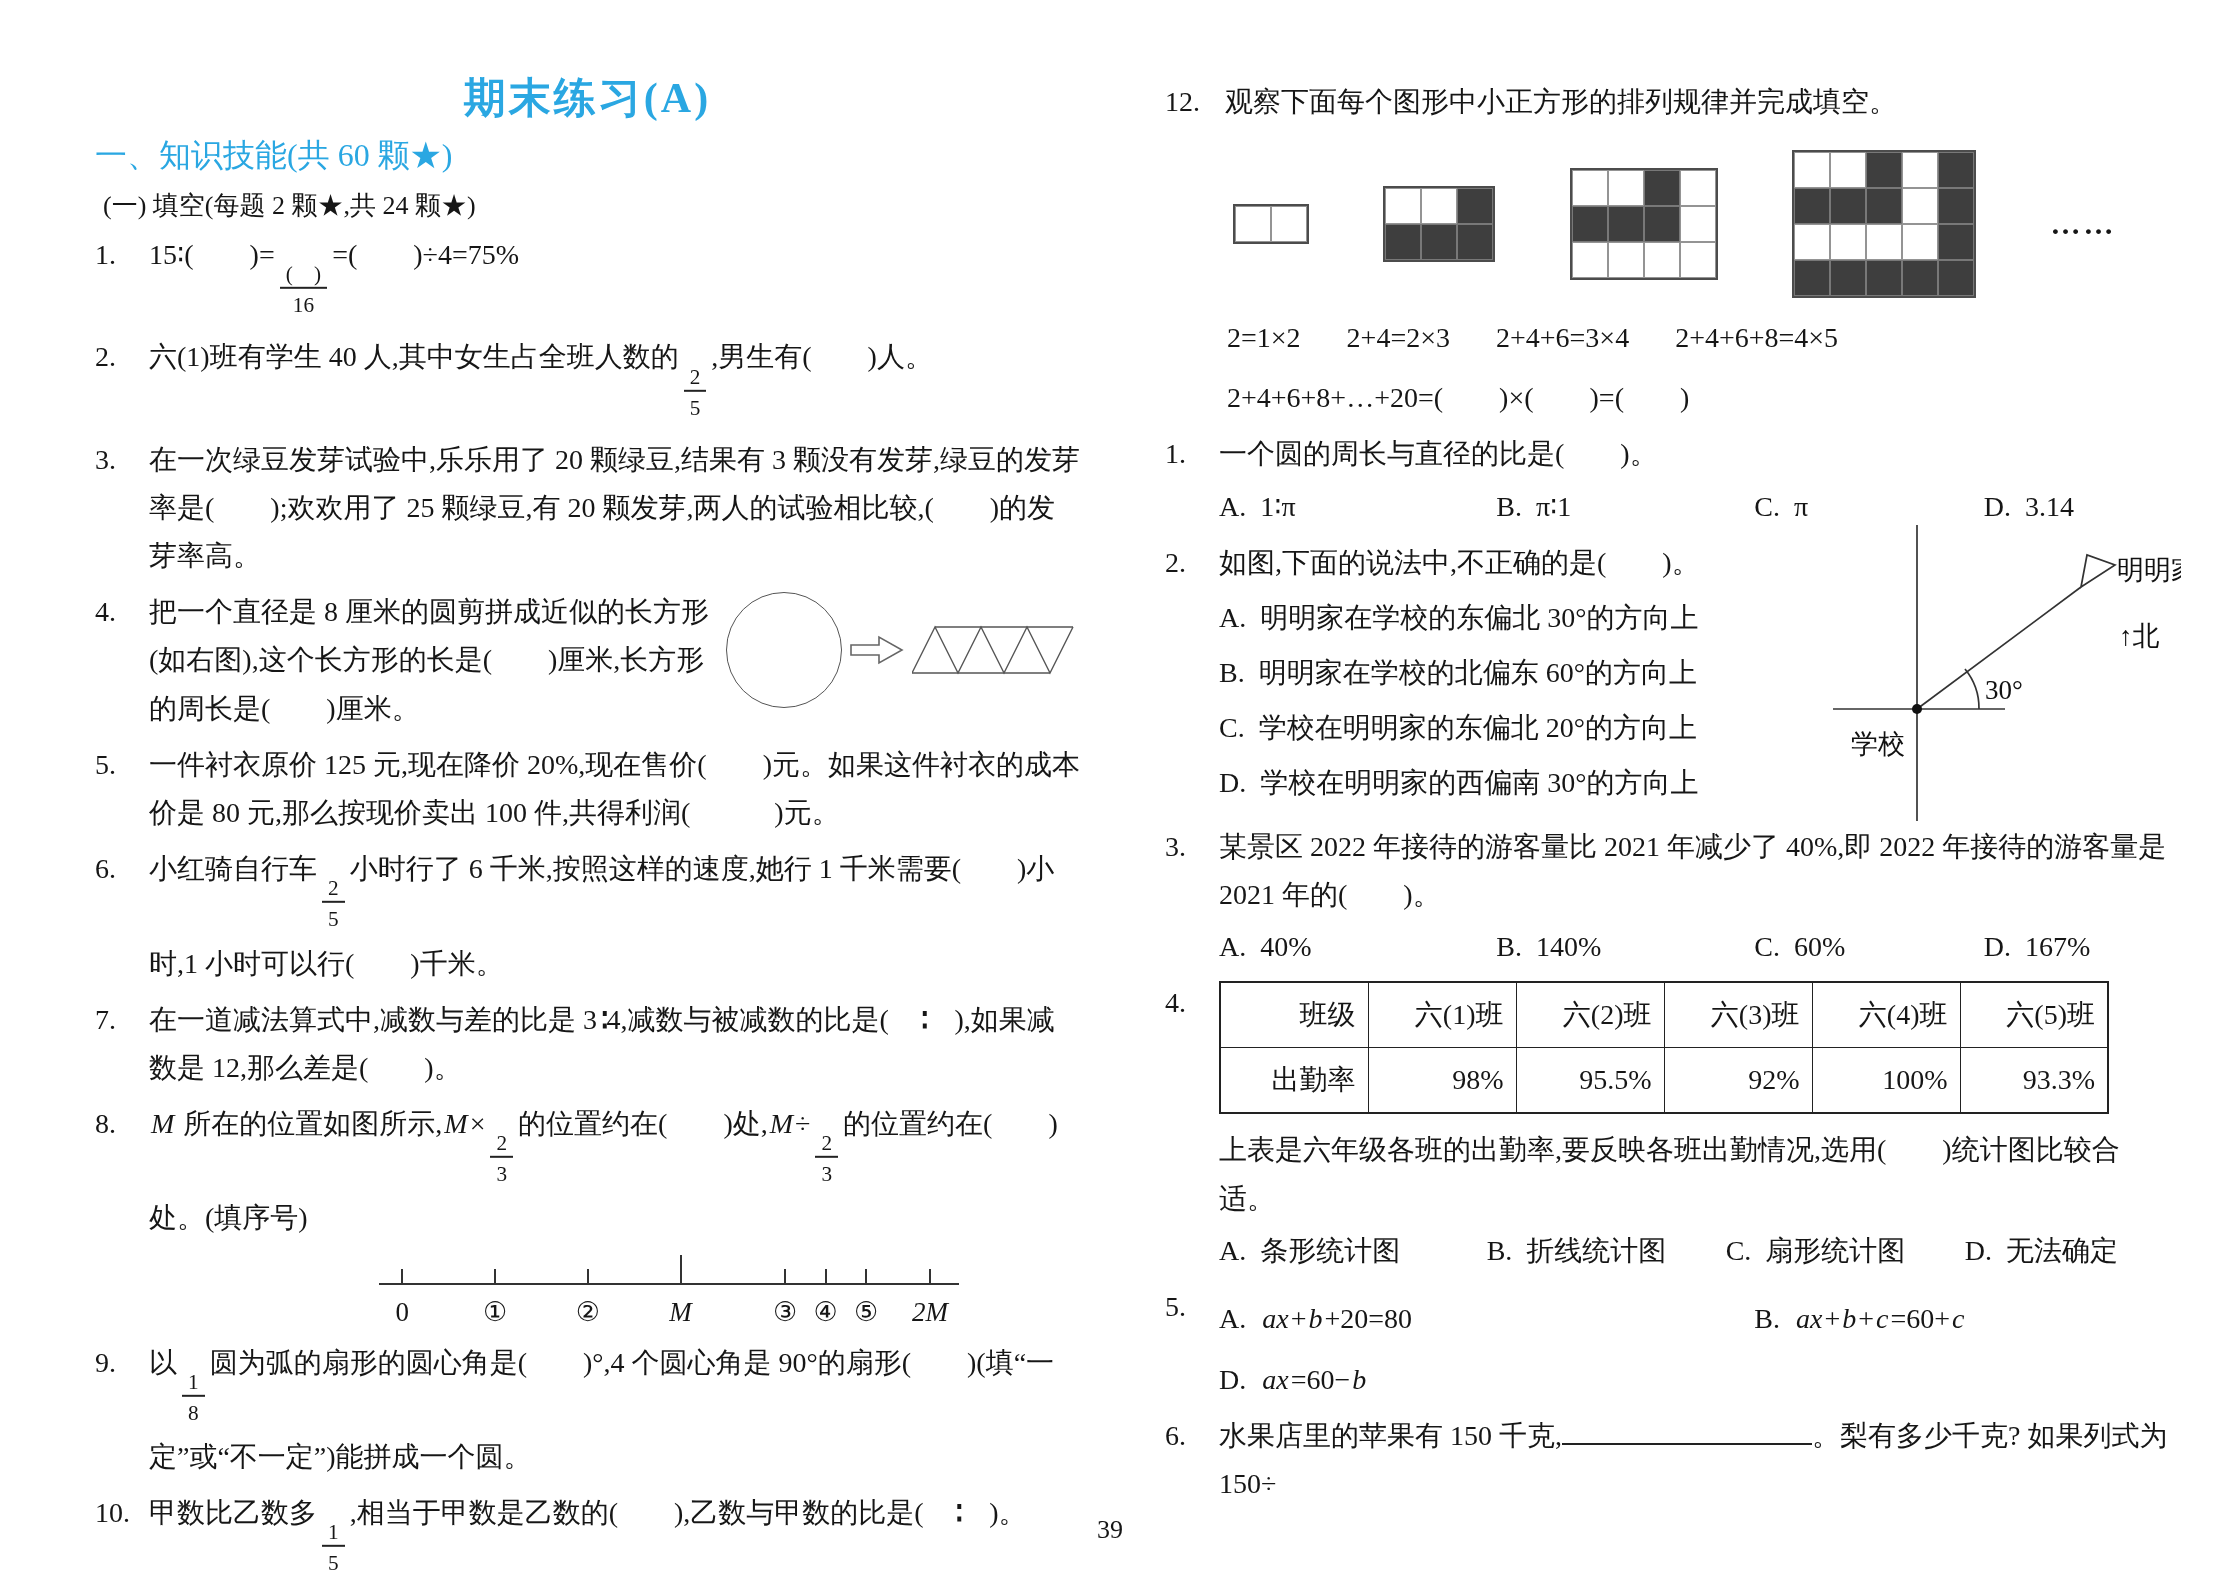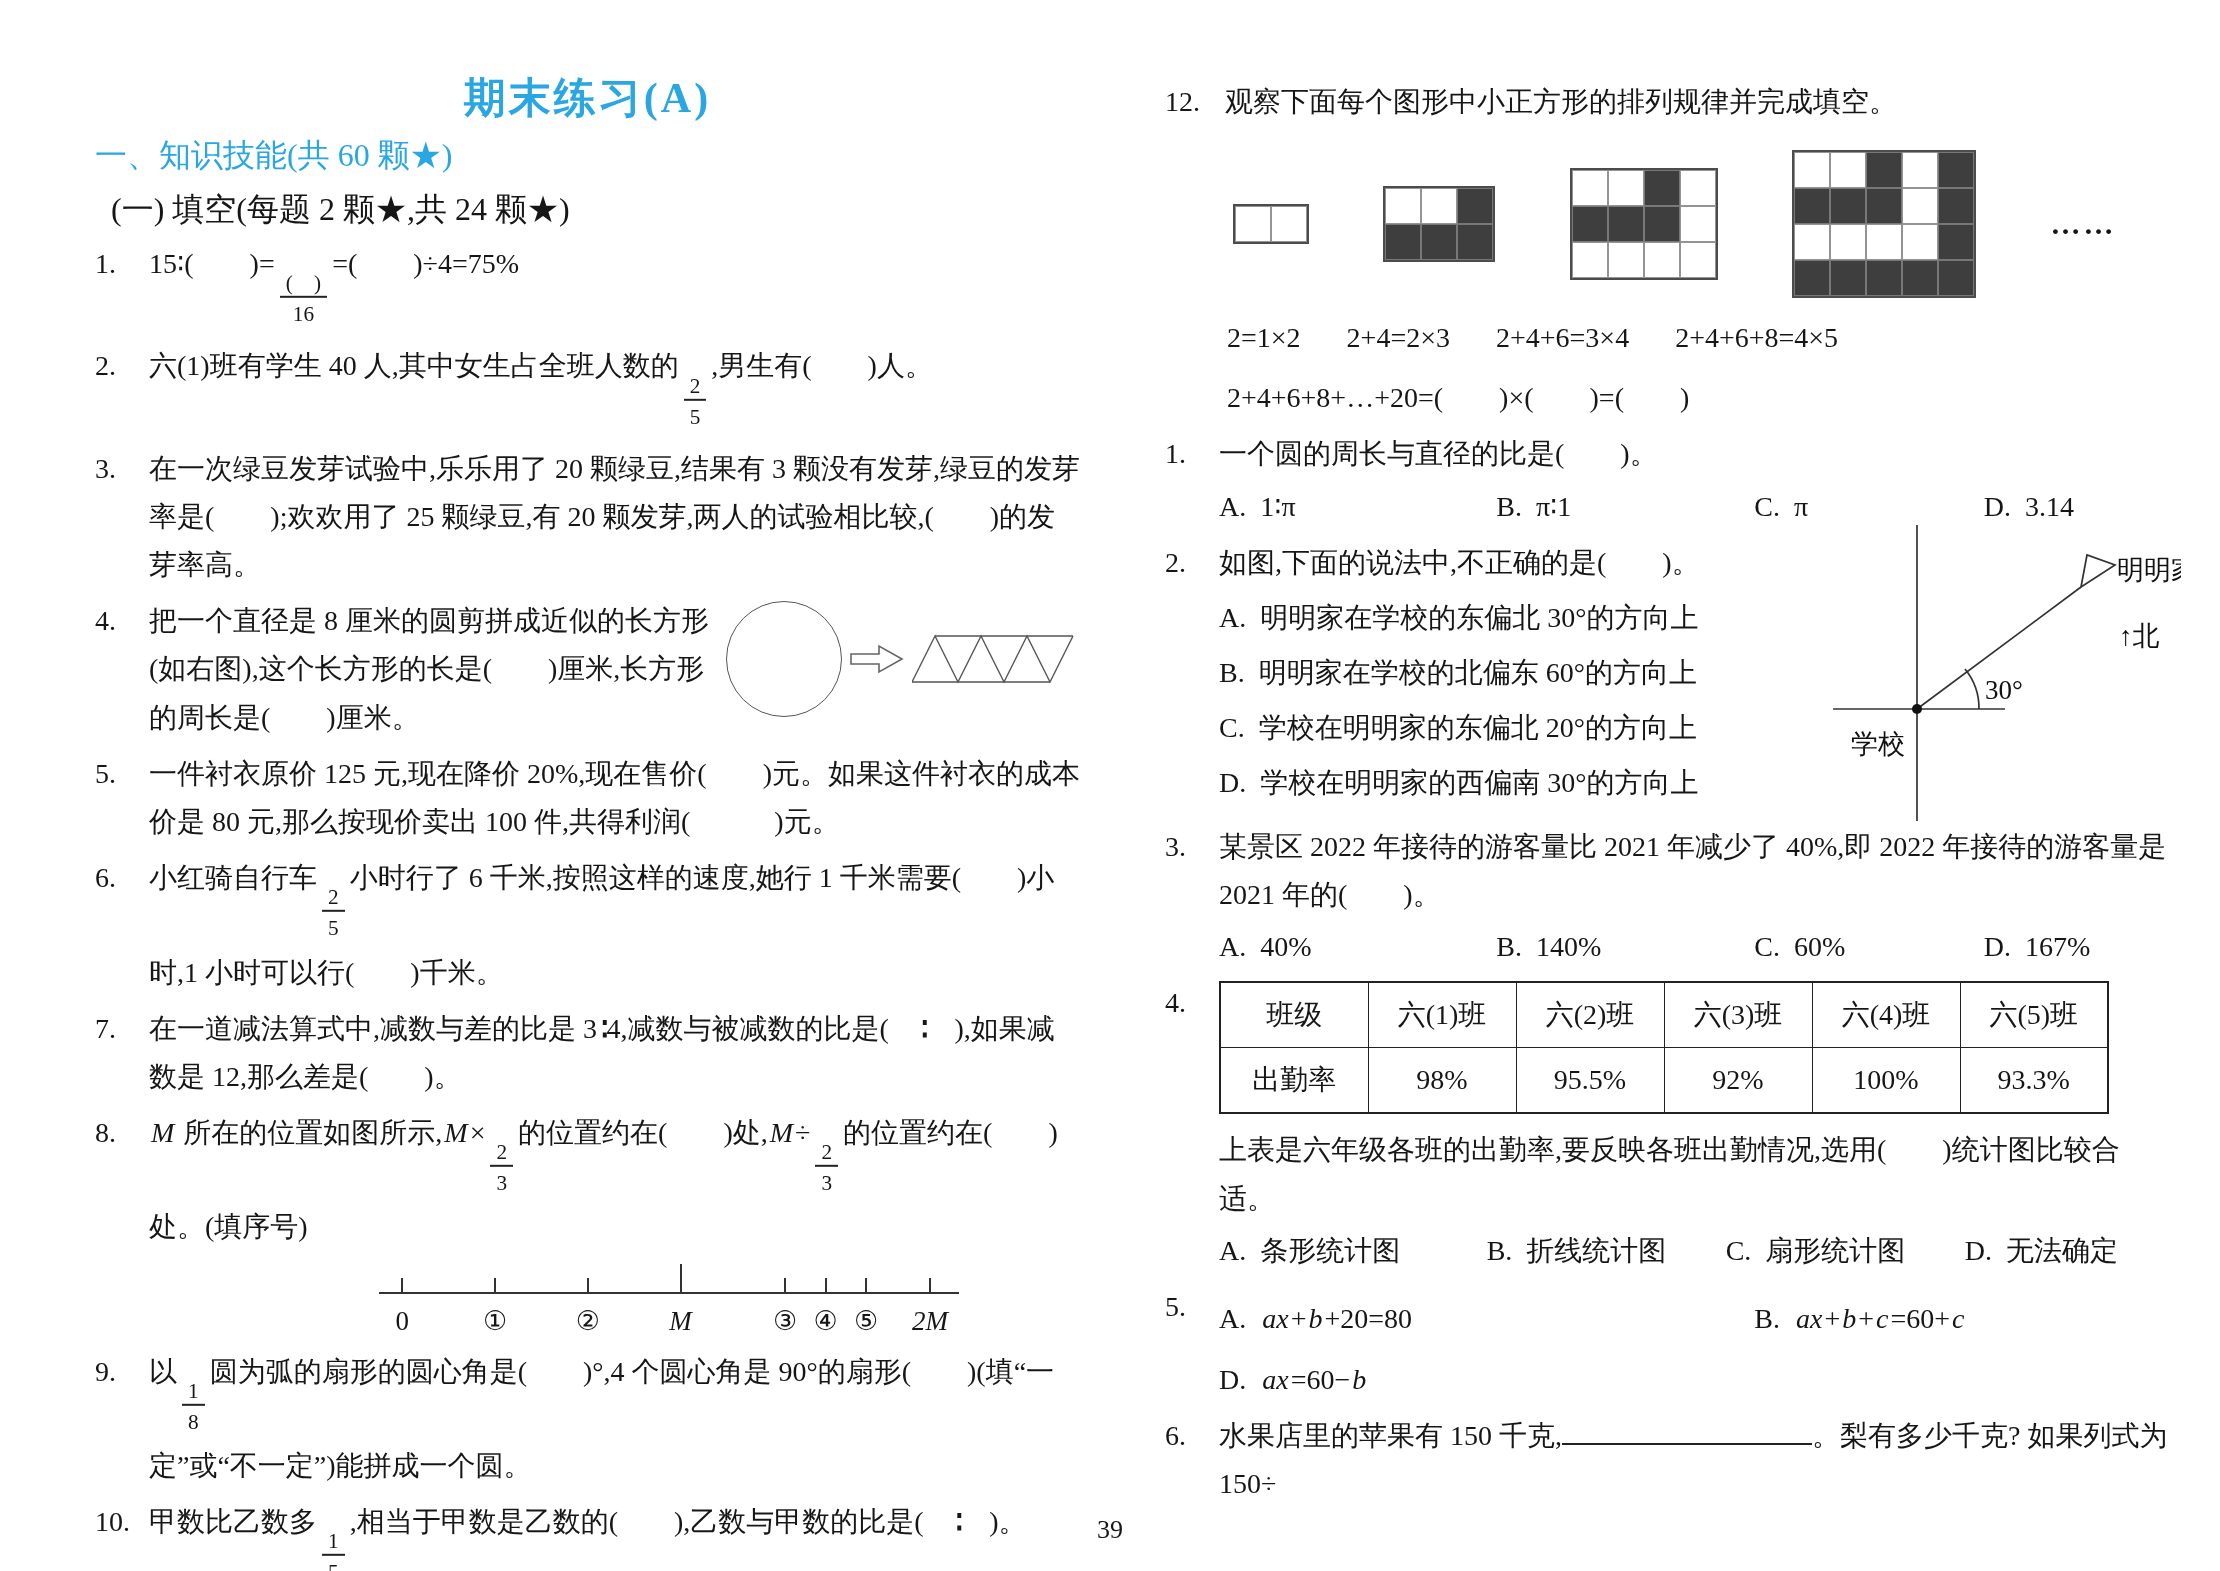--- a/index.html
+++ b/index.html
@@ -5,21 +5,21 @@
   *{margin:0;padding:0;box-sizing:border-box}
   html,body{background:#ffffff}
   body{width:2220px;height:1571px;position:relative;overflow:hidden;
        font-family:"Liberation Serif","DejaVu Serif",serif;color:#161616;font-size:28px}
   .col{position:absolute;top:70px}
   .col-left{left:95px;width:985px}
   .col-right{left:1165px;width:1010px}
 
   .title{font-size:42px;font-weight:700;color:#2AA7E2;text-align:center;letter-spacing:3px;margin-bottom:8px}
   .h-blue{font-size:32px;font-weight:400;color:#2AA7E2;margin:2px 0 10px}
-  .subhead{font-size:32px;margin:2px 16px 8px}
+  .subhead{font-size:26px;margin:2px 8px 8px}
 
   .q{display:flex;margin:8px 0;line-height:1.72}
   .qnum{min-width:54px;flex:none}
   .qbody{flex:1;min-width:0}
   .qtext{display:block}
 
   .mvar{font-style:italic;padding:0 2px;font-family:"Liberation Serif",serif}
 
   .frac{display:inline-flex;flex-direction:column;align-items:center;vertical-align:-0.95em;
         font-size:0.76em;line-height:1.18;margin:0 5px;transform:translateY(-0.15em)}
@@ -51,21 +51,21 @@
   
   .opts{margin-top:4px}
   .opt{white-space:nowrap}
   .optk{margin-right:14px}
   .opts-4{display:grid;grid-template-columns:29% 27% 24% 20%}
   .opts-stack .opt{margin:7px 0;white-space:normal}
   .opts-2{display:grid;grid-template-columns:56% 44%;row-gap:13px;margin-top:12px}
 
   
   .atable{border-collapse:collapse;border:2.5px solid #222;margin:2px 0 12px}
-  .atable td{border:1.6px solid #222;text-align:center;padding:8px 12px;min-width:148px;height:54px;font-size:28px}
+  .atable td{border:1.6px solid #222;text-align:right;padding:8px 12px;min-width:148px;height:54px;font-size:28px}
 
   
   .c2wrap{position:relative}
   .dirsvg{position:absolute;right:-6px;top:-36px}
   .dln{stroke:#333;stroke-width:1.7;fill:none}
   .dtxt{font-size:27px;fill:#111;font-family:"Liberation Serif",serif}
 
   .footer{position:absolute;bottom:26px;width:100%;text-align:center;font-size:26px}
 </style>
 </head>

